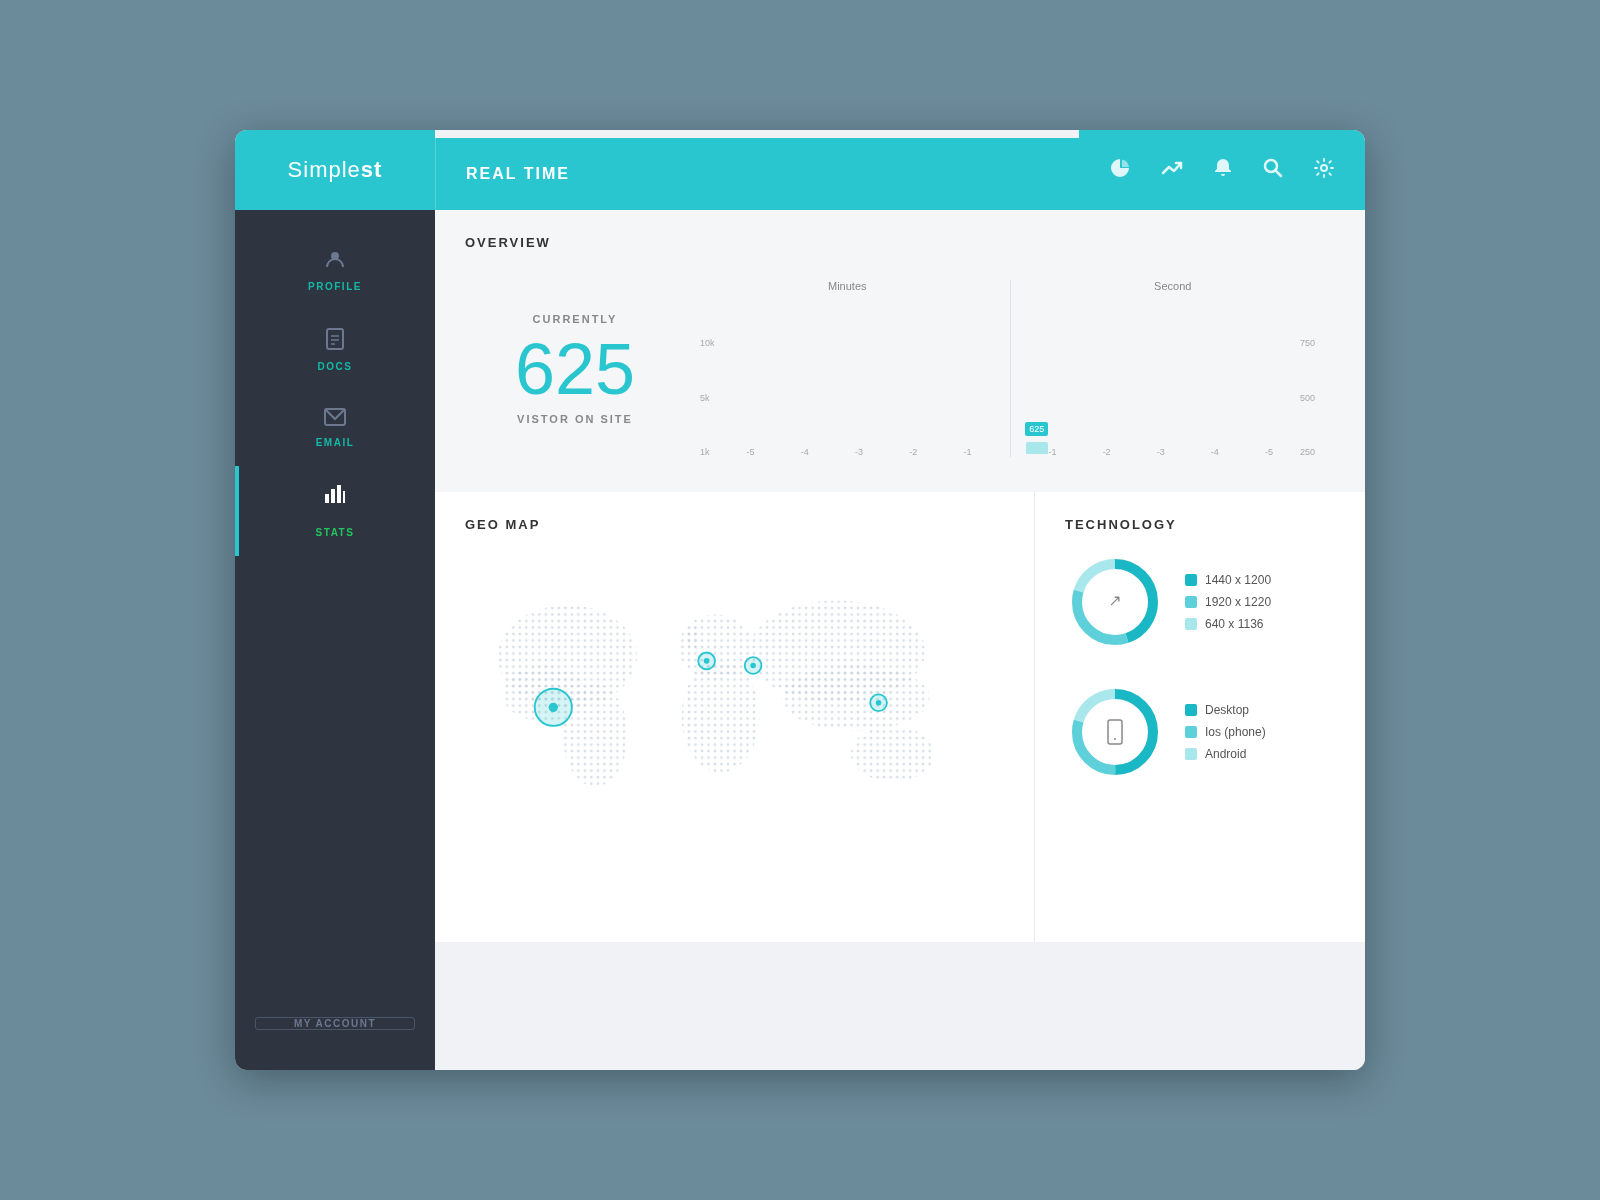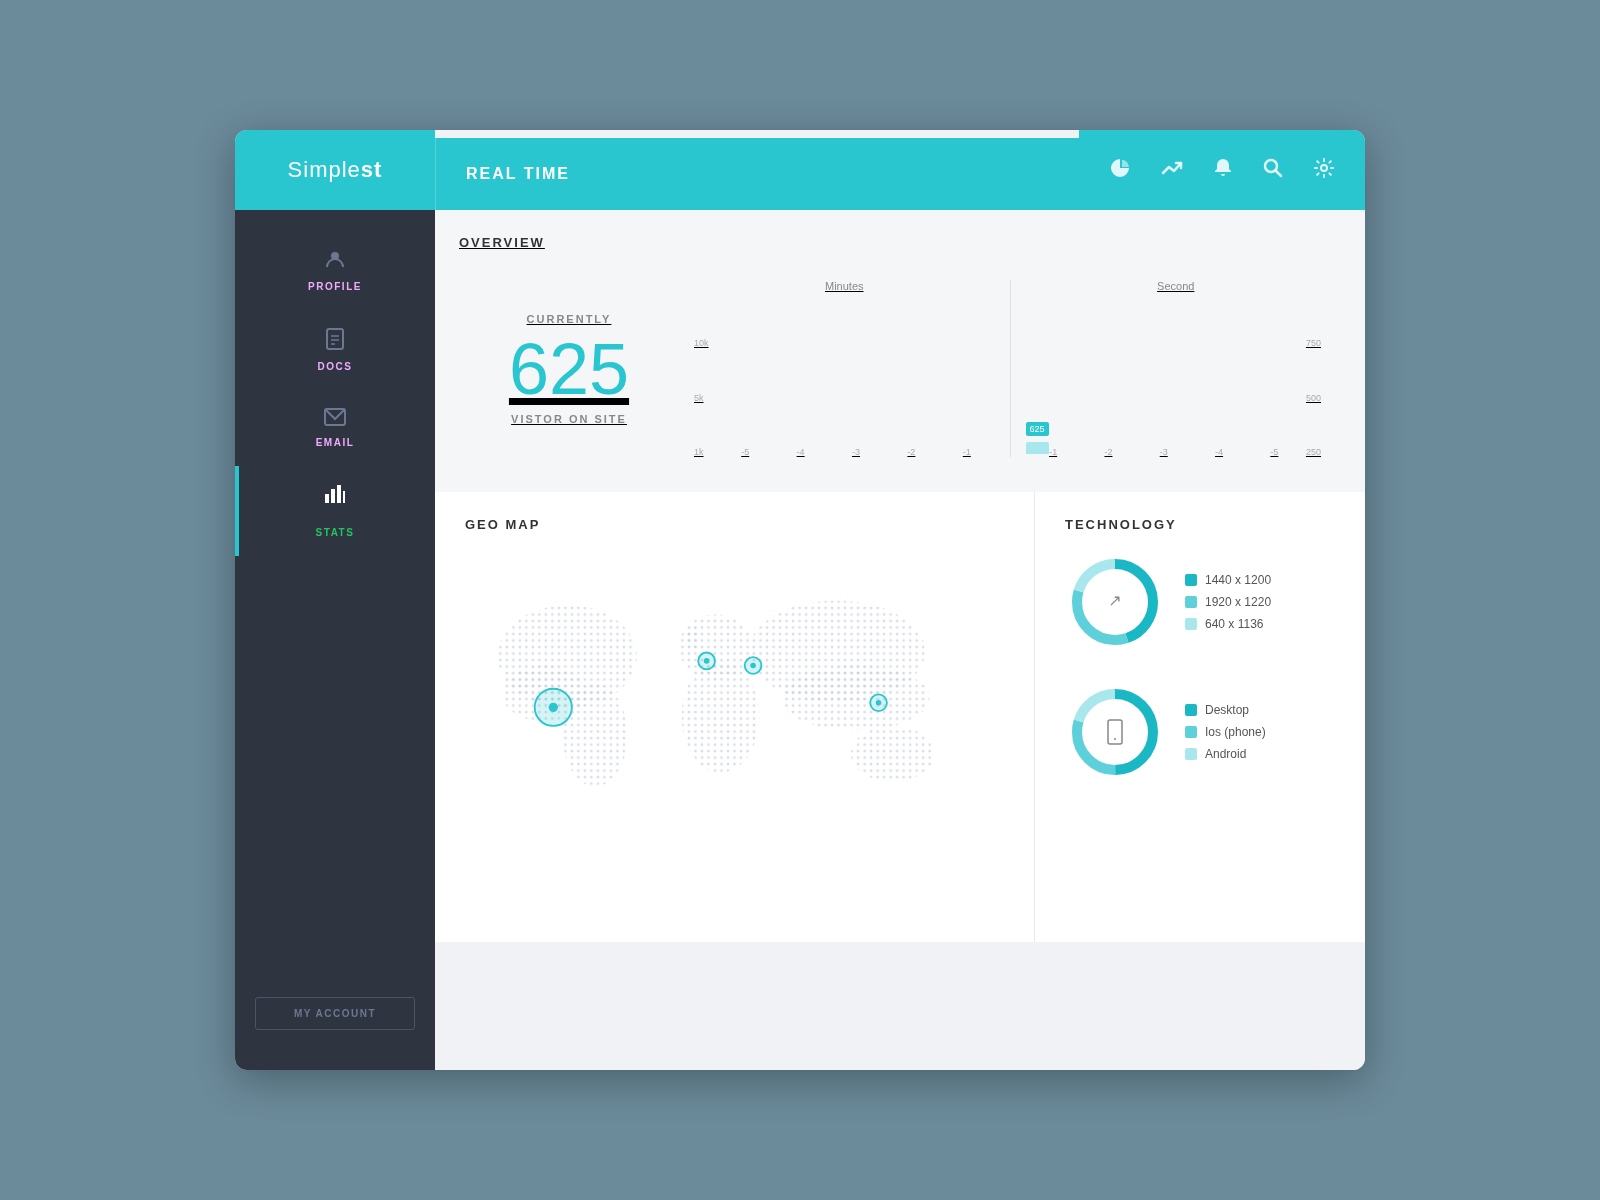--- a/index.html
+++ b/index.html
@@ -88,21 +88,21 @@
       flex-shrink: 0;
     }
     .sidebar-item {
       display: flex;
       flex-direction: column;
       align-items: center;
       gap: 6px;
       padding: 18px 0;
       width: 100%;
       cursor: pointer;
-      color: #f0abfc;
+      color: #14b8a6;
       position: relative;
     }
     .sidebar-item.active {
       color: #22c55e;
       gap: 18px;
     }
     .sidebar-item.active::before {
       content: '';
       position: absolute;
       left: 0;
@@ -117,42 +117,40 @@
     .sidebar-item-label {
       font-size: 10px;
       font-weight: 700;
       letter-spacing: 1.5px;
       text-transform: uppercase;
     }
     .sidebar-spacer { flex: 1; }
     .my-account-btn {
       margin: 20px;
       width: calc(100% - 40px);
-      padding: 10px;
       border: 1px solid #4a5568;
       background: transparent;
       color: #6b7890;
       font-size: 10px;
       font-weight: 700;
       letter-spacing: 1.5px;
       text-transform: uppercase;
       cursor: pointer;
       border-radius: 3px;
     }
     
     .main {
       flex: 1;
       overflow-y: auto;
       background: #f0f2f5;
     }
     
     .overview-section {
       background: #f5f6f8;
-      padding: 25px 24px;
-      text-decoration: underline;
+      padding: 25px 30px;
     }
     .section-title {
       font-size: 13px;
       font-weight: 700;
       letter-spacing: 2px;
       color: #333;
       margin-bottom: 20px;
       text-transform: uppercase;
     }
     .overview-content {

